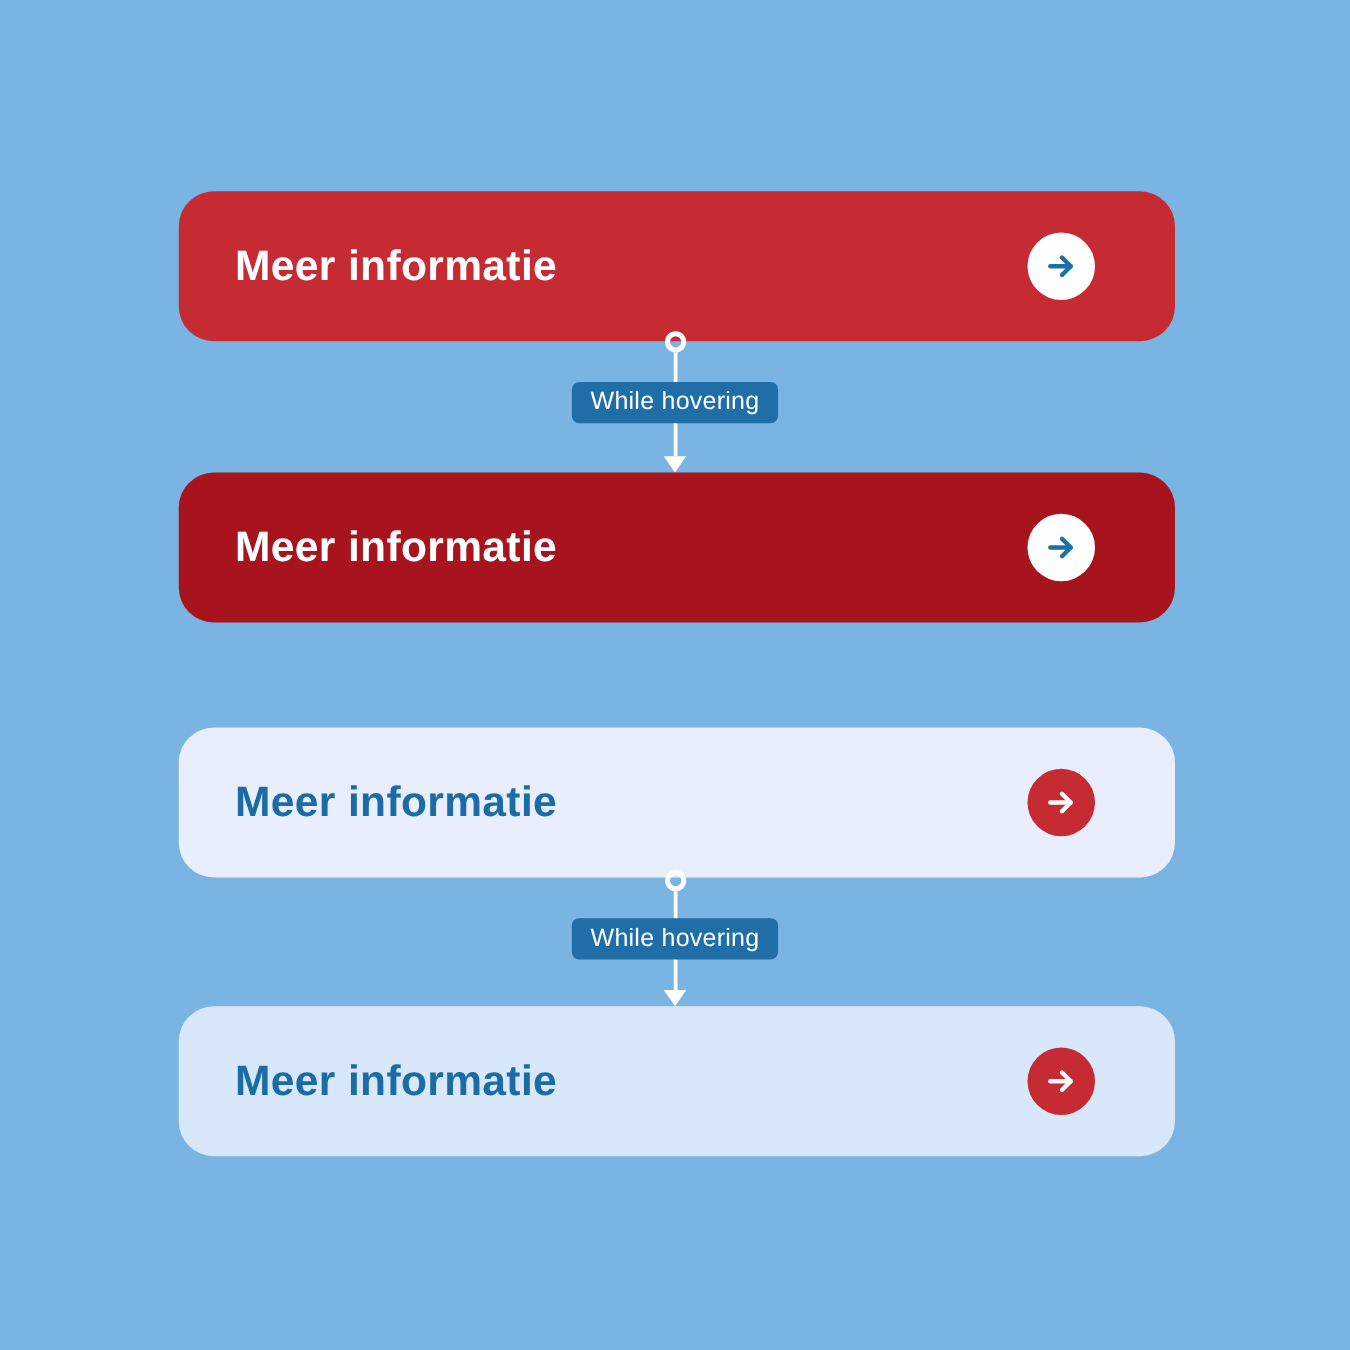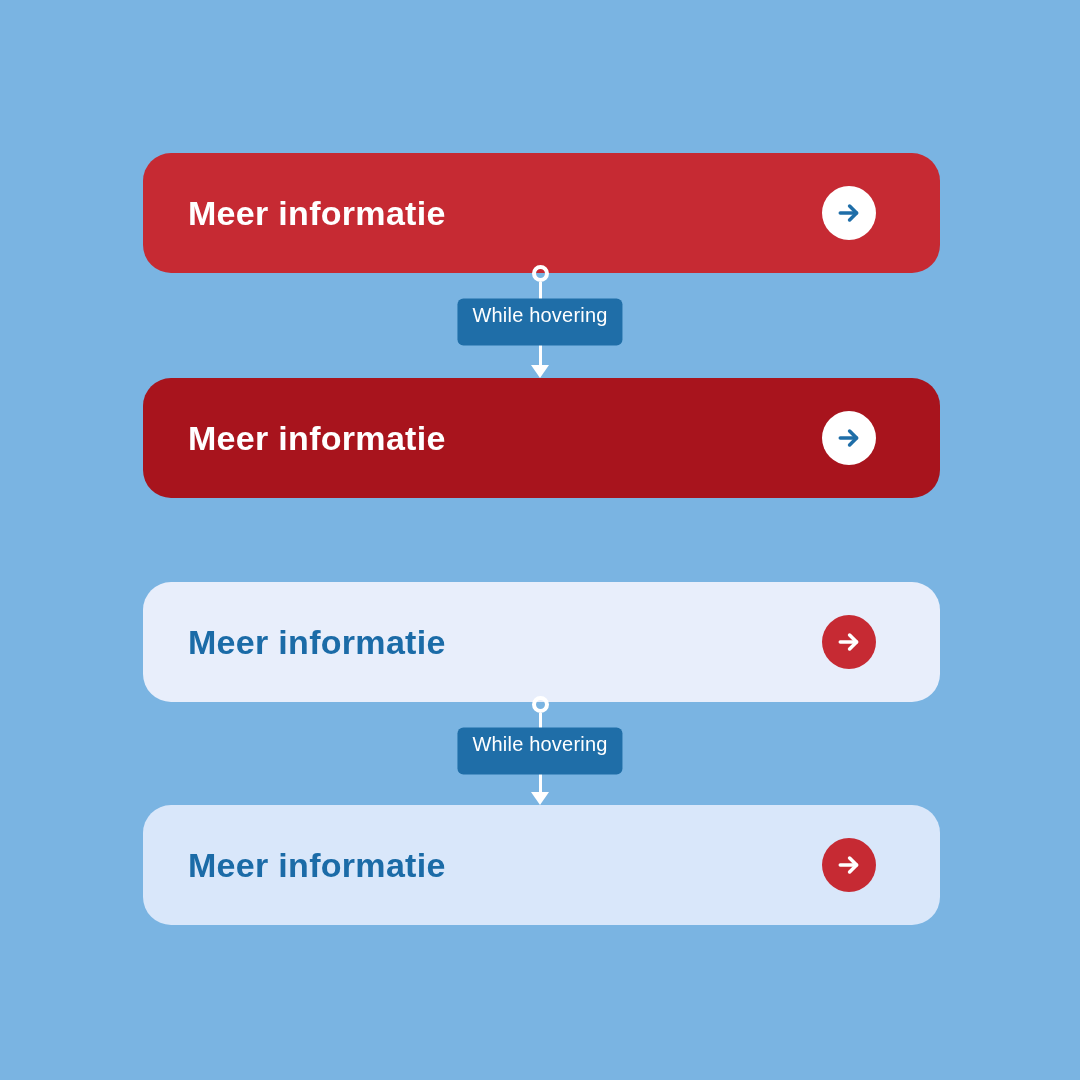--- a/index.html
+++ b/index.html
@@ -77,21 +77,21 @@
   }
   .badge {
     position: absolute;
     top: 50%;
     left: 50%;
     transform: translate(-50%, -50%);
     background: var(--badge-bg, #1f6ea8);
     color: #ffffff;
     font-size: 20px;
     line-height: 1;
-    padding: 6px 15px 21px 15px;
+    padding: 6px 15px 7px 15px;
     border-radius: 6px;
     white-space: nowrap;
     letter-spacing: 0.2px;
   }
 </style>
 </head>
 <body>
 
 <div class="stage" style="--page-bg: #7ab4e2;">
 

